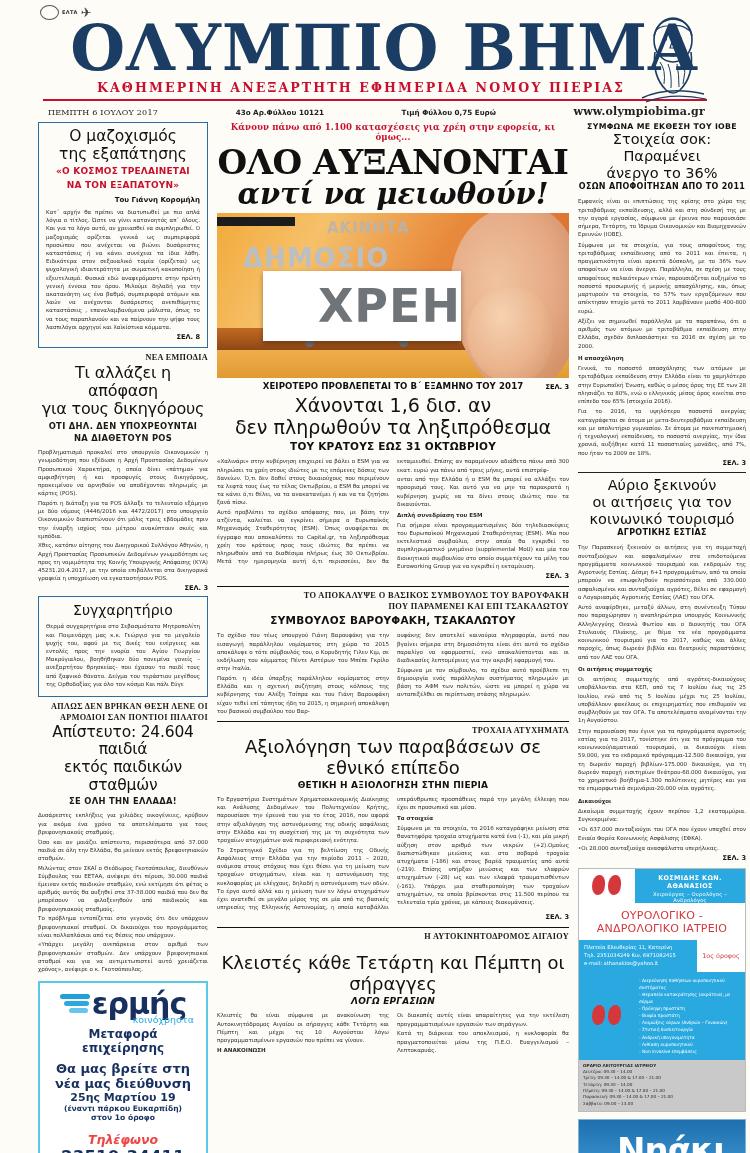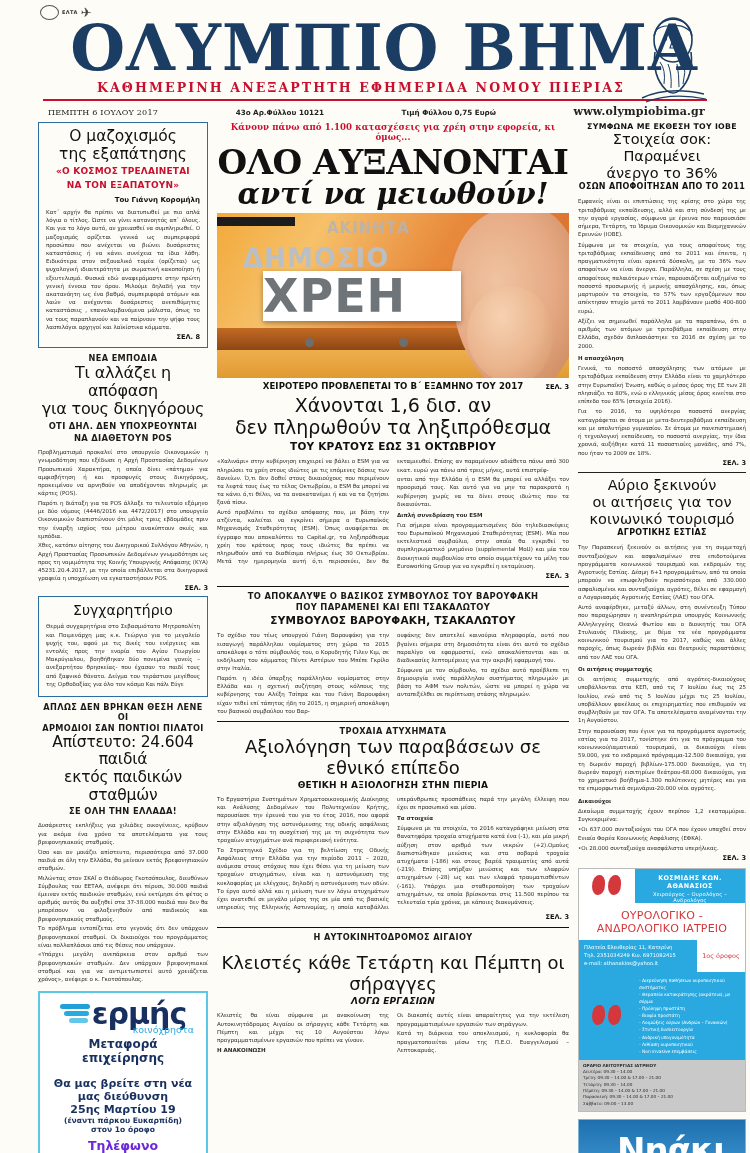--- a/index.html
+++ b/index.html
@@ -53,22 +53,22 @@
   .grid {
     display: grid;
     grid-template-columns: 170px 352px 168px;
     gap: 9px;
     padding: 0 38px;
   }
   .col { position: relative; }
 
   
   .kicker {
-    text-align: center; font-weight: bold; font-size: 8.2px;
-    color: #1a1a1a; letter-spacing: .35px; line-height: 1.22; margin-bottom: 1px;
+    text-align: right; font-weight: bold; font-size: 8.2px;
+    color: #1a1a1a; letter-spacing: .35px; line-height: 1.22; margin-bottom: 1px; font-family: Liberation Serif, serif;
   }
   .headline {
     text-align: center; font-size: 16px; font-weight: normal;
     color: #111; line-height: 1.14; letter-spacing: -.2px;
   }
   .subhead {
     text-align: center; font-weight: bold; font-size: 8.4px;
     color: #1a1a1a; letter-spacing: .3px; line-height: 1.22; margin-top: 2px;
   }
   .byline { text-align: right; font-weight: bold; font-size: 7px; margin: 5px 0 4px 0; color:#111; }
@@ -113,23 +113,23 @@
   }
   .ph-akinita {
     position:absolute; left: 110px; top: 6px; font-size: 15px; font-weight: bold;
     color: rgba(180,180,180,.85); letter-spacing: 1px;
   }
   .ph-dimosio {
     position:absolute; left: 26px; top: 30px; font-size: 26px; font-weight: bold;
     color: #b9bfc4; letter-spacing: 1px;
   }
   .ph-label {
-    position:absolute; left: 46px; top: 58px; width: 198px; height: 50px;
+    position:absolute; left: 46px; top: 58px; width: 198px; height: 70px;
     background: #fff; box-shadow: 0 2px 5px rgba(0,0,0,.35);
-    display:flex; align-items:center; justify-content:flex-start;
+    display:flex; align-items:center; justify-content:flex-end;
   }
   .ph-label span { font-size: 46px; font-weight: bold; color: #6f7478; letter-spacing: 1px; }
   .ph-hand {
     position:absolute; right: -14px; top: -6px; width: 132px; height: 186px;
     background: radial-gradient(ellipse at 35% 40%, #f0c3a0 0%, #e6ab86 45%, #d08e63 80%);
     border-radius: 48% 40% 46% 52% / 40% 46% 54% 60%;
   }
   .ph-thumb {
     position:absolute; right: 16px; top: 74px; width: 86px; height: 96px;
     background: radial-gradient(ellipse at 40% 30%, #f6d2b2 0%, #eab48d 55%, #cf8e61 100%);
@@ -173,25 +173,25 @@
   .ad-ermis {
     border: 2px solid #5bc8e8; padding: 7px 6px 9px 6px; text-align:center; margin-top: 8px;
     background:#fff;
   }
   .ermis-logo { display:flex; align-items:center; justify-content:center; gap: 2px; }
   .ermis-swoosh { width: 30px; height: 24px; position:relative; }
   .ermis-swoosh i { display:block; position:absolute; left:0; height:5px; border-radius:3px; background:#2aa9e0; }
   .ermis-word { font-size: 30px; font-weight: bold; color:#17305f; letter-spacing:-1px; line-height:.9; }
   .ermis-koino { font-size: 9.5px; color:#2aa9e0; text-align:right; margin: -3px 6px 2px 0; }
   .ermis-l1 { font-size: 12px; font-weight:bold; color:#17305f; margin-top:1px; }
-  .ermis-l2 { font-size: 11px; font-weight:bold; color:#17305f; margin-top: 12px; }
+  .ermis-l2 { font-size: 13px; font-weight:bold; color:#17305f; margin-top: 6px; }
   .ermis-l3 { font-size: 11px; font-weight:bold; color:#17305f; }
   .ermis-l4 { font-size: 7.6px; font-weight:bold; color:#17305f; }
   .ermis-l5 { font-size: 7.6px; font-weight:bold; color:#17305f; }
-  .ermis-l6 { font-size: 12.5px; font-weight:bold; color:#6d28d9; margin-top:4px; }
+  .ermis-l6 { font-size: 12.5px; font-weight:bold; color:#ef4444; margin-top:10px;font-style:italic; }
   .ermis-l7 { font-size: 16.5px; font-weight:bold; color:#17305f; letter-spacing:.2px;}
 
   .ad-uro { border:1px solid #bbb; background:#fff; margin-top: 6px; }
   .uro-top { display:flex; height: 34px; }
   .uro-badge { width: 56px; display:flex; align-items:center; justify-content:center; }
   .kidney { width: 30px; height: 26px; position: relative; }
   .kidney i { position:absolute; top:2px; width:13px; height:20px; background:#d4373c; border-radius: 60% 40% 55% 45%; }
   .uro-name { flex:1; background:#29a9e0; color:#fff; padding: 5px 4px 0 4px; text-align:center; }
   .uro-name .n1 { font-size: 6.4px; font-weight:bold; letter-spacing:.4px; }
   .uro-name .n2 { font-size: 5.2px; letter-spacing:.2px; margin-top:1px; }

